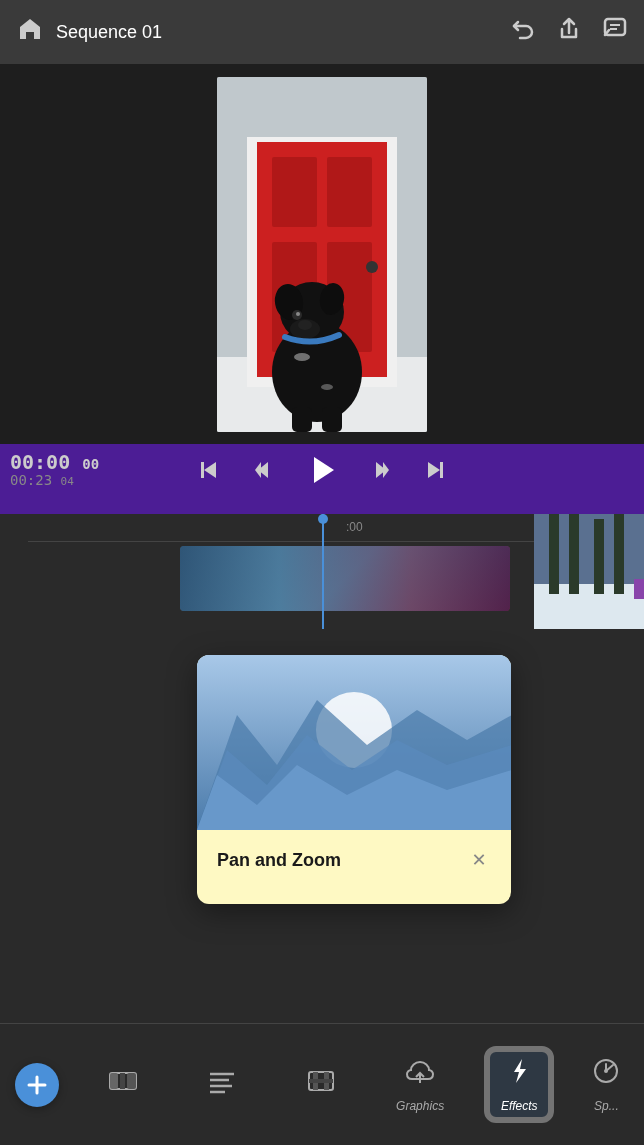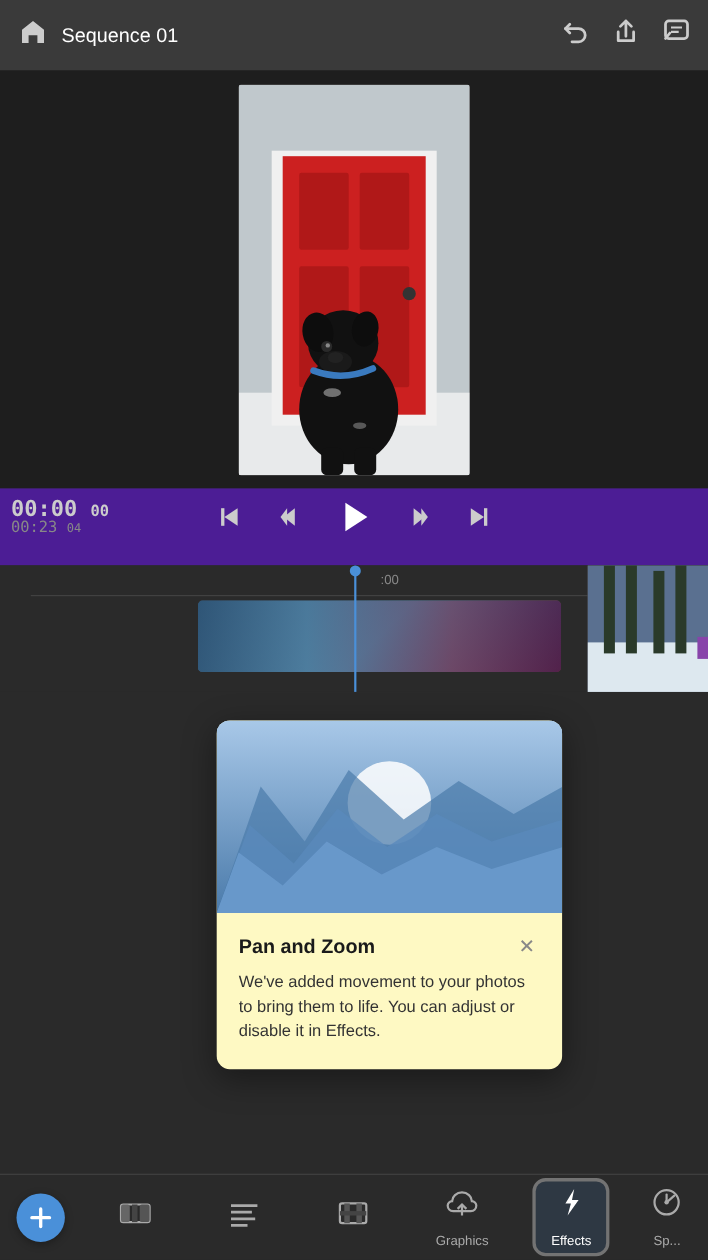--- a/index.html
+++ b/index.html
@@ -154,47 +154,48 @@
       color: #333;
       line-height: 1.5;
     }
 
     
     .bottom-toolbar {
       position: absolute;
       bottom: 0;
       left: 0;
       right: 0;
-      height: 78px;
+      height: 122px;
       background: #2a2a2a;
       display: flex;
       align-items: center;
       justify-content: space-around;
       border-top: 1px solid #444;
+      font-style: italic;
     }
     .toolbar-btn {
       display: flex;
       flex-direction: column;
       align-items: center;
       gap: 6px;
       cursor: pointer;
       padding: 6px 8px;
       color: #cccccc;
       min-width: 70px;
     }
     .toolbar-btn-icon {
       font-size: 26px;
       color: #cccccc;
     }
     .toolbar-btn-label {
       font-size: 12px;
       color: #aaaaaa;
     }
     .toolbar-btn.active {
-      border: 3px solid #737373;
+      border: 6px solid #737373;
       border-radius: 12px;
       padding: 4px 8px;
       background: rgba(74, 144, 217, 0.15);
     }
     .toolbar-btn.active .toolbar-btn-icon {
       color: #ffffff;
     }
     .toolbar-btn.active .toolbar-btn-label {
       color: #ffffff;
     }
@@ -389,21 +390,20 @@
       <polygon points="0,175 30,95 70,130 110,80 155,115 200,85 250,110 315,90 315,175" fill="#5a8abb" opacity="0.8"></polygon>
 
       <polygon points="0,175 20,120 60,150 100,110 150,140 200,115 250,135 315,115 315,175" fill="#6a9acc" opacity="0.9"></polygon>
     </svg>
   </div>
   <div class="tooltip-body">
     <div class="tooltip-header">
       <div class="tooltip-title">Pan and Zoom</div>
       <div class="tooltip-close">✕</div>
     </div>
-    <div class="tooltip-text">We've added movement to your photos to bring them to life. You can adjust or disable it in Effects.</div>
   </div>
 </div>
 
 <div class="bottom-toolbar">
 
   <div class="add-btn">
     <svg width="24" height="24" viewBox="0 0 24 24">
         <line x1="12" y1="4" x2="12" y2="20" stroke="white" stroke-width="3" stroke-linecap="round"></line>
         <line x1="4" y1="12" x2="20" y2="12" stroke="white" stroke-width="3" stroke-linecap="round"></line>
       </svg>

